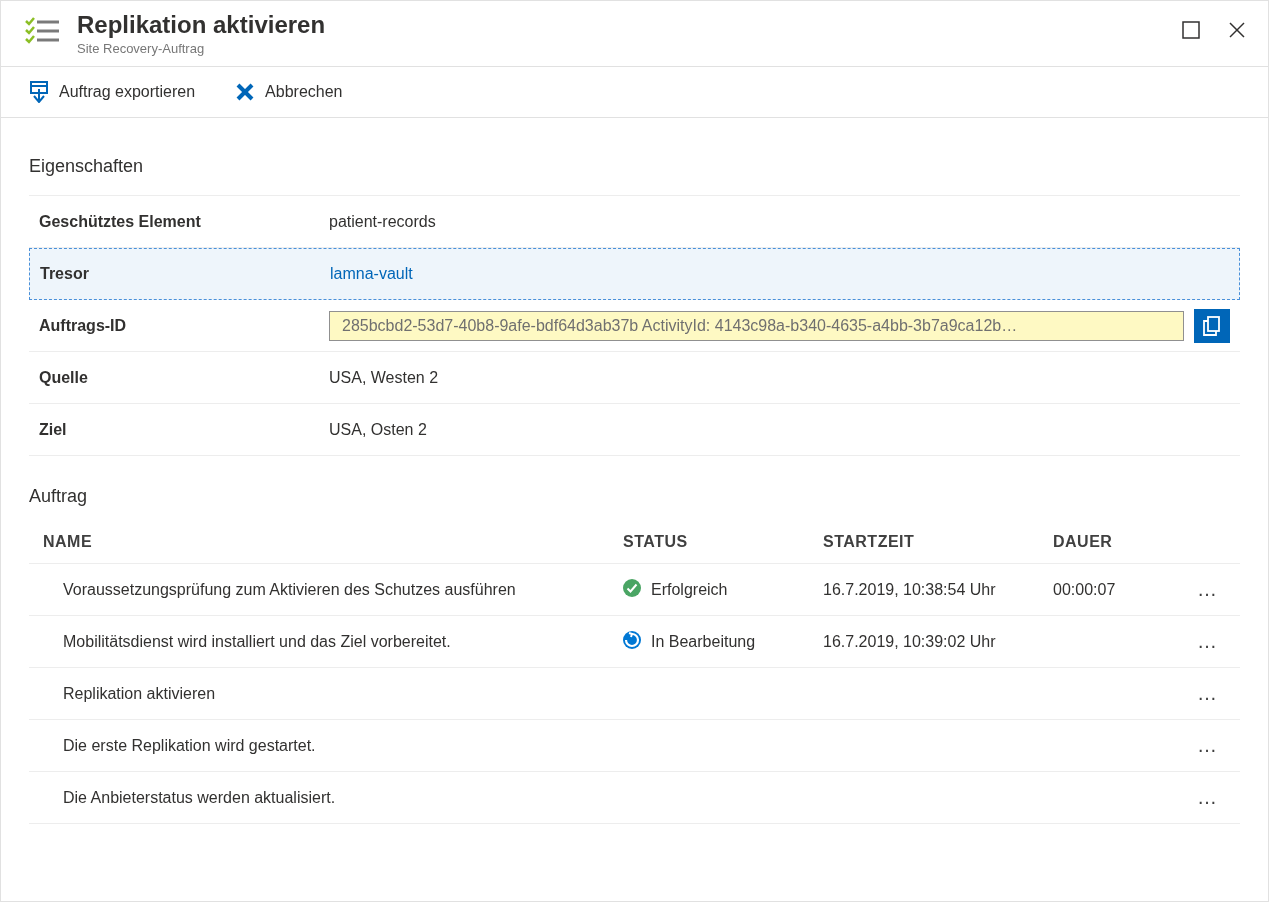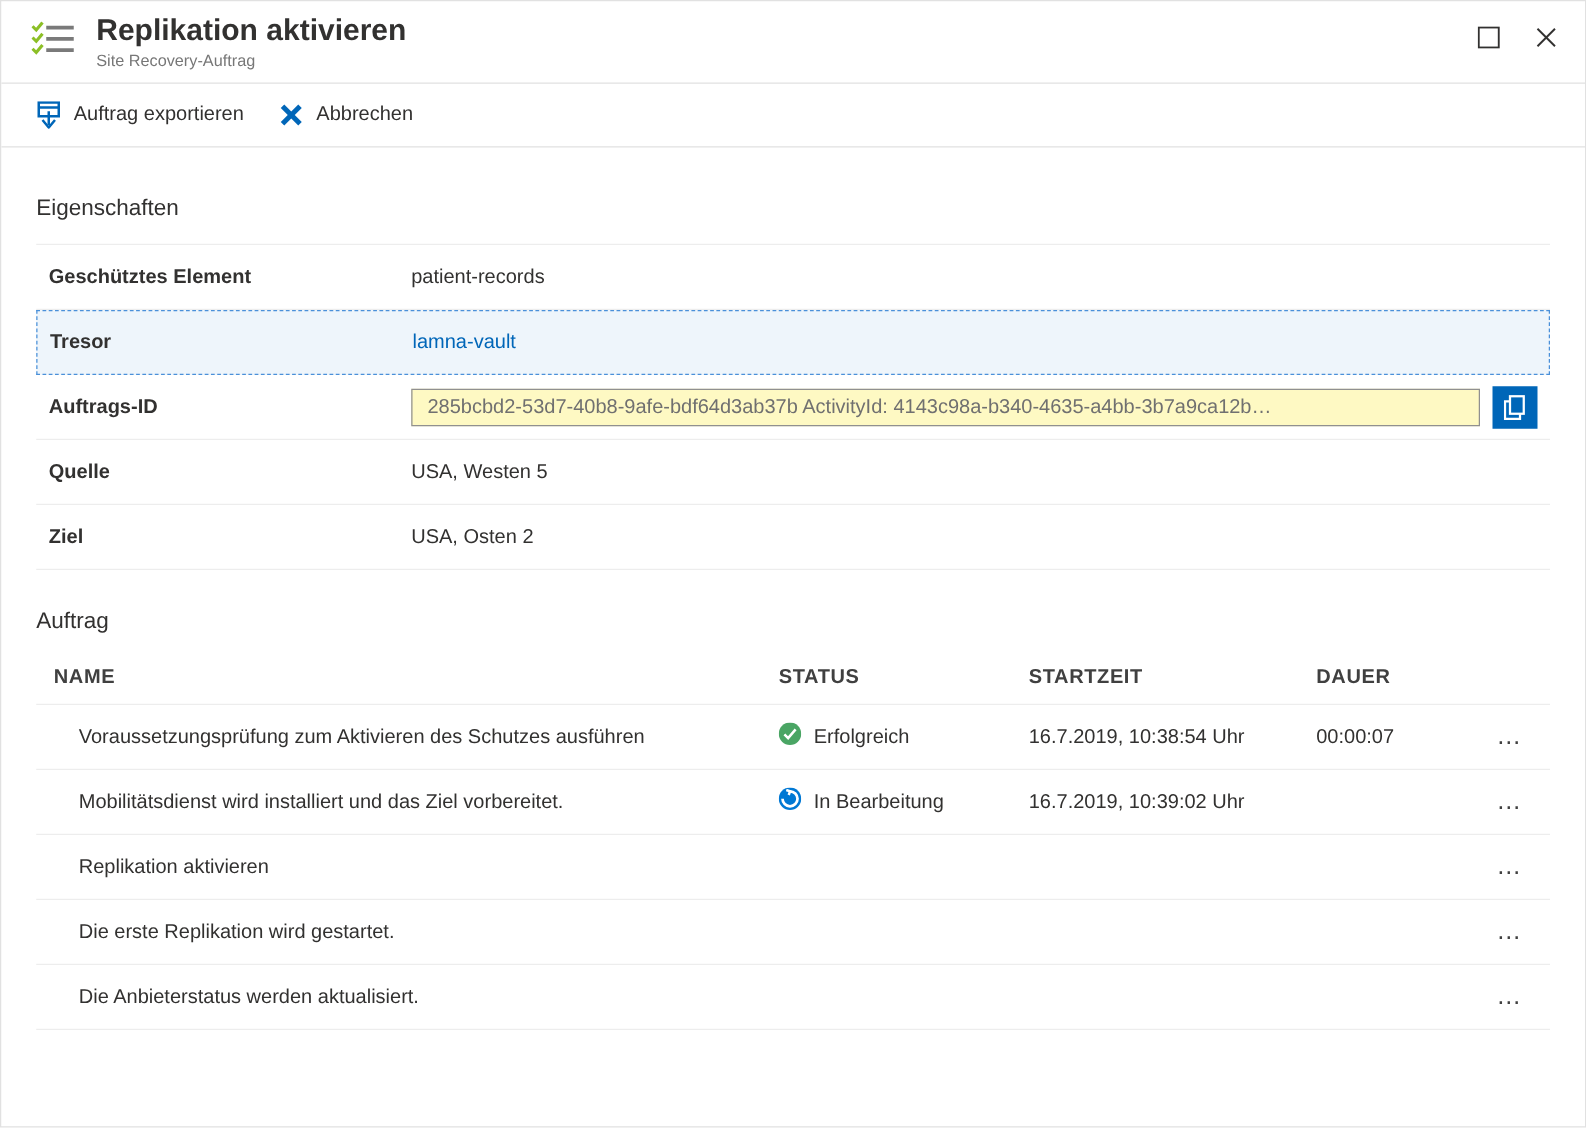--- a/index.html
+++ b/index.html
@@ -25,21 +25,21 @@
     }
     .header-text { flex-grow: 1; }
     .header-title { font-size: 24px; font-weight: 600; color: #323130; }
     .header-subtitle { font-size: 13px; color: #777; margin-top: 2px; }
     .header-actions { display: flex; gap: 20px; align-items: center; margin-top: 6px; }
     .header-action-btn {
       background: none; border: none; cursor: pointer; padding: 4px;
       display: flex; align-items: center; justify-content: center;
     }
     .toolbar {
-      display: flex; align-items: center; gap: 28px;
+      display: flex; align-items: center; gap: 40px;
       padding: 14px 28px;
       border-bottom: 1px solid #e1e1e1;
     }
     .toolbar-btn {
       display: flex; align-items: center; gap: 10px;
       background: none; border: none; cursor: pointer;
       font-size: 16px; color: #323130;
       font-family: inherit;
     }
     .content { padding: 20px 28px; }
@@ -177,21 +177,21 @@
         <button class="copy-btn">
           <svg width="18" height="20" viewBox="0 0 18 20">
             <rect x="5" y="1" width="11" height="14" fill="none" stroke="#fff" stroke-width="1.8"></rect>
             <polyline points="5,5 1,5 1,19 13,19 13,15" fill="none" stroke="#fff" stroke-width="1.8"></polyline>
           </svg>
         </button>
       </div>
     </div>
     <div class="prop-row">
       <div class="prop-label">Quelle</div>
-      <div class="prop-value">USA, Westen 5</div>
+      <div class="prop-value">USA, Westen 2</div>
     </div>
     <div class="prop-row">
       <div class="prop-label">Ziel</div>
       <div class="prop-value">USA, Osten 2</div>
     </div>
   </div>
 
   <div class="job-section">
     <div class="job-title">Auftrag</div>
     <div class="job-table">

